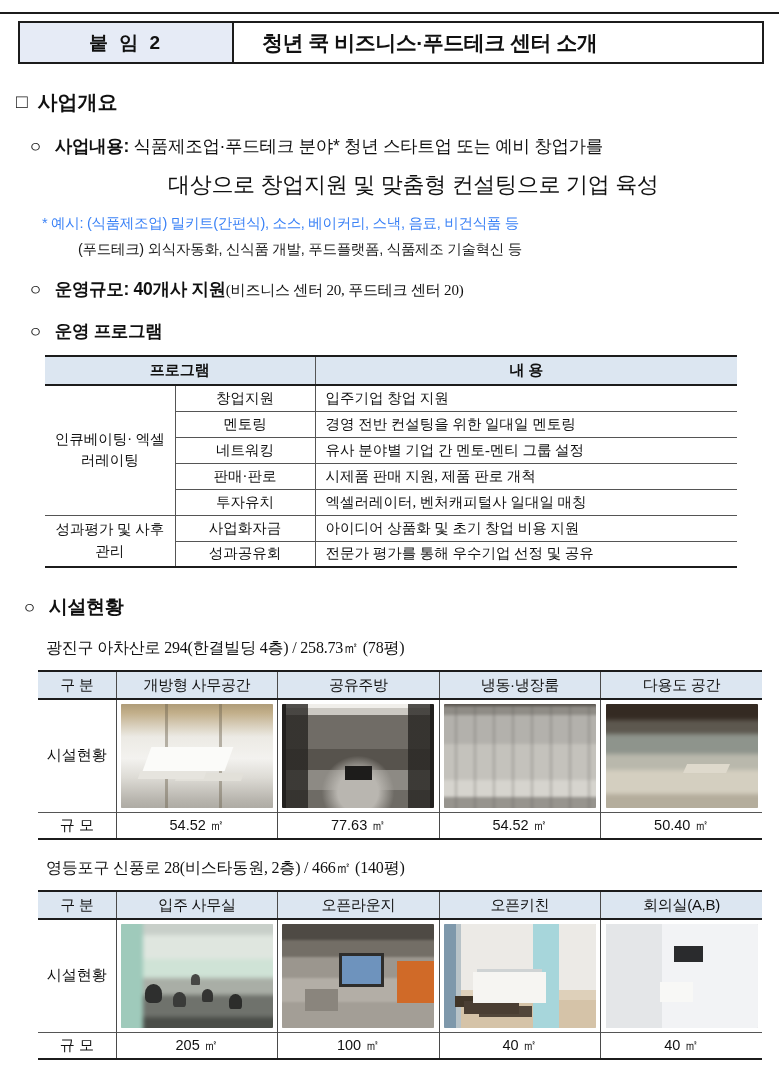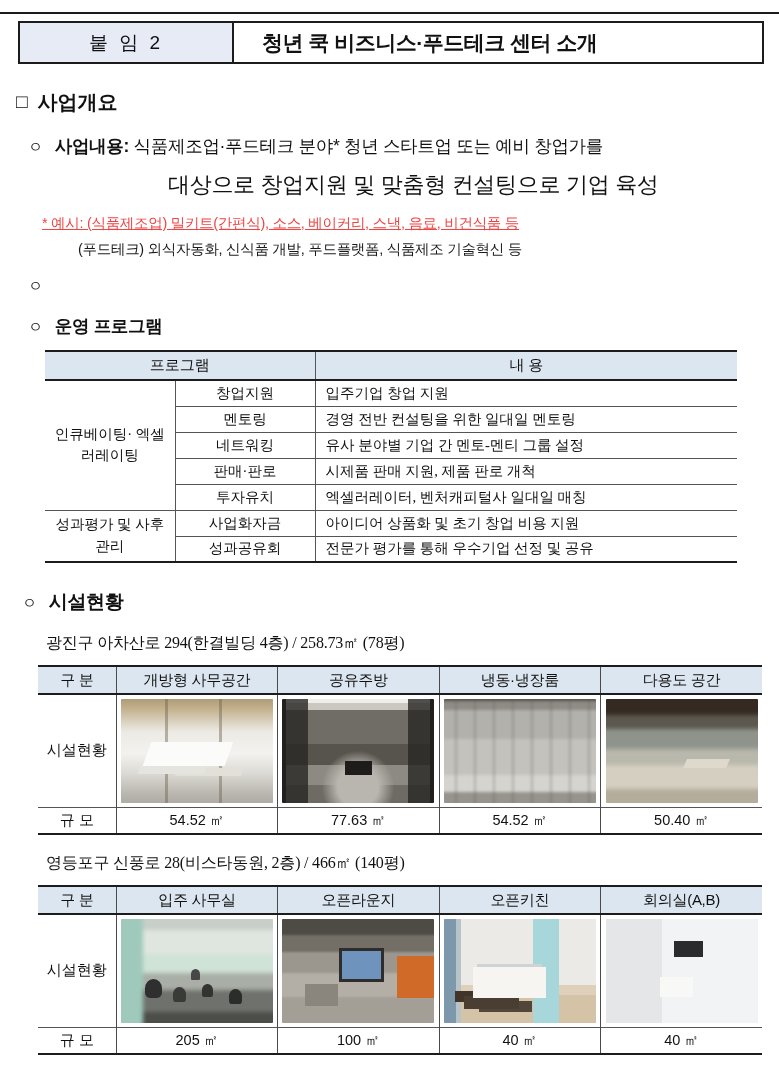--- a/index.html
+++ b/index.html
@@ -12,39 +12,39 @@
   html,body{margin:0;padding:0;}
   body{
     width:779px;height:1071px;overflow:hidden;background:#ffffff;color:#111;
     font-family:"Liberation Sans","DejaVu Sans",sans-serif;
   }
 
   .top-rule{border-top:2px solid var(--border_dark);margin:12px 0 0 0;}
 
   .header-box{display:flex;margin:7px 15px 0 18px;border:2px solid var(--border_dark);height:43px;}
   .badge-cell{width:214px;background:var(--badge_bg);border-right:2px solid var(--border_dark);
-    display:flex;align-items:center;justify-content:center;font-size:19px;letter-spacing:3px;}
+    display:flex;align-items:center;justify-content:center;font-size:19px;letter-spacing:3px;font-weight:bold;}
   .title-cell{flex:1;display:flex;align-items:center;padding-left:28px;font-weight:bold;font-size:21px;letter-spacing:-0.5px;}
 
   .section-heading{margin:25px 0 0 16px;font-size:20px;font-weight:bold;display:flex;align-items:center;gap:10px;}
   .section-heading .sq{font-weight:normal;font-size:19px;transform:translateY(-1px);}
 
   .o-line{margin:18px 0 0 28px;font-size:17.5px;display:flex;align-items:baseline;letter-spacing:-0.3px;}
   .o-marker{font-size:15px;margin-right:12px;}
   .o-line .bold{font-weight:bold;}
   .cont-line{margin:12px 0 0 168px;font-size:22px;letter-spacing:-0.3px;}
-  .note-line1{margin:14px 0 0 42px;font-size:14.5px;letter-spacing:-0.3px;color:#ef4444;text-decoration:underline;}
+  .note-line1{margin:14px 0 0 42px;font-size:14.5px;letter-spacing:-0.3px;color:#3b82f6;}
   .note-line2{margin:7px 0 16px 78px;font-size:14.5px;letter-spacing:-0.3px;color:#1a1a1a;}
   .scale-detail{font-family:"Liberation Serif","DejaVu Serif",serif;font-weight:normal;font-size:15px;letter-spacing:-0.2px;}
 
   
   table{border-collapse:collapse;}
   .program-table{width:692px;margin:12px 0 0 45px;border-top:2px solid var(--border_dark);
     border-bottom:2px solid var(--border_dark);font-family:"Liberation Serif","DejaVu Serif",serif;font-size:14.5px;}
-  .program-table th{background:var(--table_header_bg);height:29px;font-weight:normal;font-size:15px;
+  .program-table th{background:var(--table_header_bg);height:29px;font-weight:bold;font-size:15px;
     border-bottom:2px solid var(--border_dark);}
   .program-table td{height:26px;border-top:1px solid var(--border_mid);padding:2px 6px;}
   .program-table .v{border-left:1px solid var(--border_mid);}
   .program-table .group-cell{width:130px;text-align:center;border-top:1px solid var(--border_mid);line-height:1.5;}
   .program-table .prog-cell{width:140px;text-align:center;}
   .program-table .cont-cell{text-align:left;padding-left:10px;}
   .program-table tr.first-row td{border-top:none;}
 
   
   .center-line{margin:18px 0 0 38px;display:flex;align-items:baseline;}
@@ -135,20 +135,24 @@
     <span>식품제조업·푸드테크 분야* 청년 스타트업 또는 예비 창업가를</span>
   </span>
 </div>
 <div class="cont-line">대상으로 창업지원 및 맞춤형 컨설팅으로 기업 육성</div>
 
 <div class="note-line1">* 예시: (식품제조업) 밀키트(간편식), 소스, 베이커리, 스낵, 음료, 비건식품 등</div>
 <div class="note-line2">(푸드테크) 외식자동화, 신식품 개발, 푸드플랫폼, 식품제조 기술혁신 등</div>
 
 <div class="o-line">
   <span class="o-marker">ㅇ</span>
+  <span>
+    <span class="bold">운영규모:</span>
+    <span class="bold">40개사 지원</span><span class="scale-detail">(비즈니스 센터 20, 푸드테크 센터 20)</span>
+  </span>
 </div>
 
 <div class="o-line">
   <span class="o-marker">ㅇ</span>
   <span class="bold">운영 프로그램</span>
 </div>
 
 <table class="program-table">
   <thead>
     <tr>

